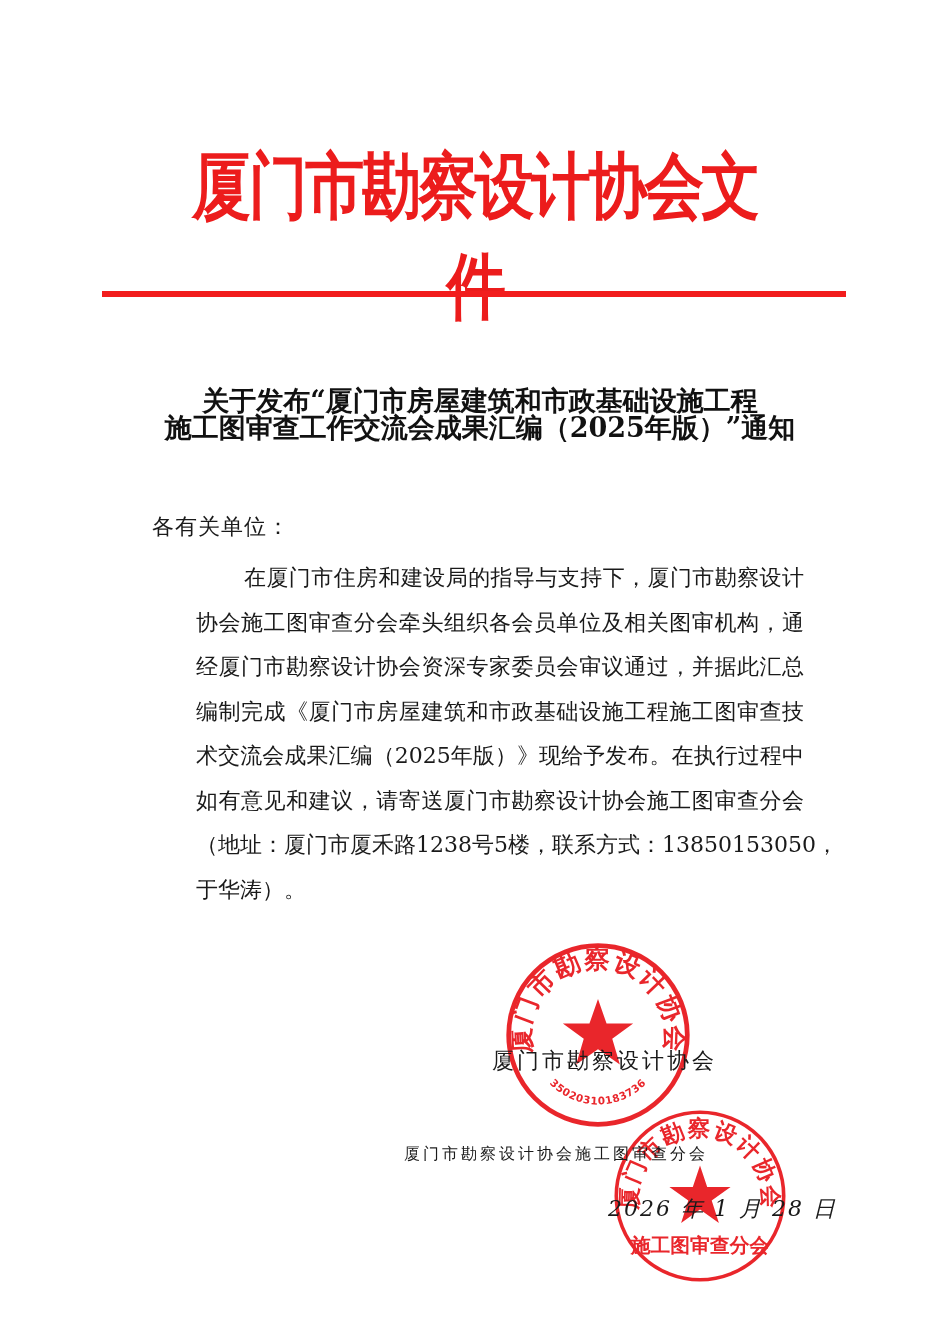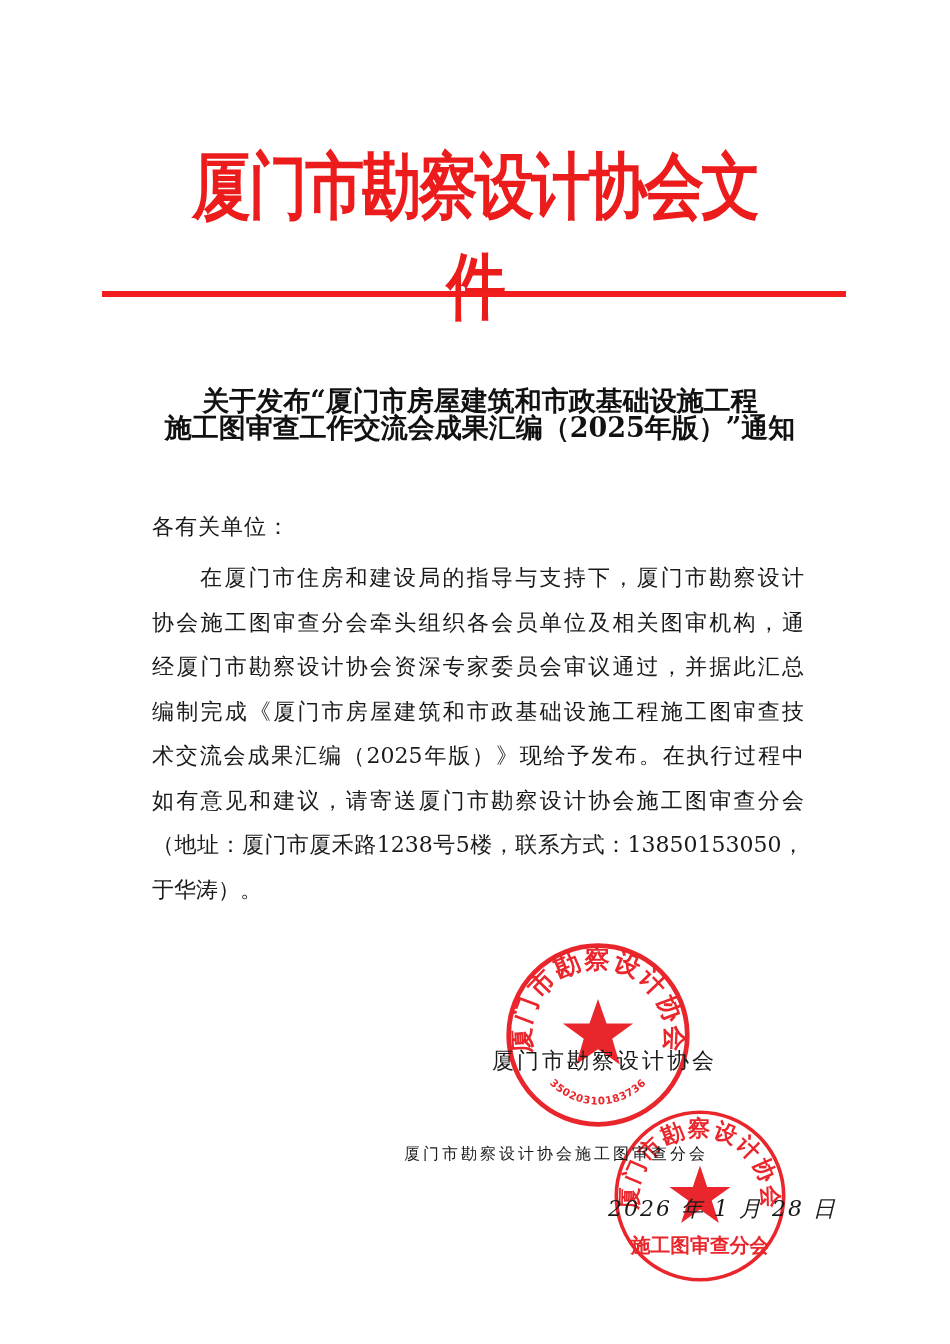--- a/index.html
+++ b/index.html
@@ -73,20 +73,21 @@
       font-size: 22px;
       line-height: 44.5px;
       color: #1a1a1a;
     }
     .body-line {
       display: block;
       white-space: nowrap;
       text-align: justify;
       text-align-last: justify;
       height: 44.5px;
+      margin-left: 44px;
     }
     .body-line.indent { padding-left: 48px; }
     .body-line.last { text-align-last: left; }
 
     .sign-org {
       position: absolute;
       left: 492px;
       top: 1038px;
       font-size: 22px;
       letter-spacing: 3px;

